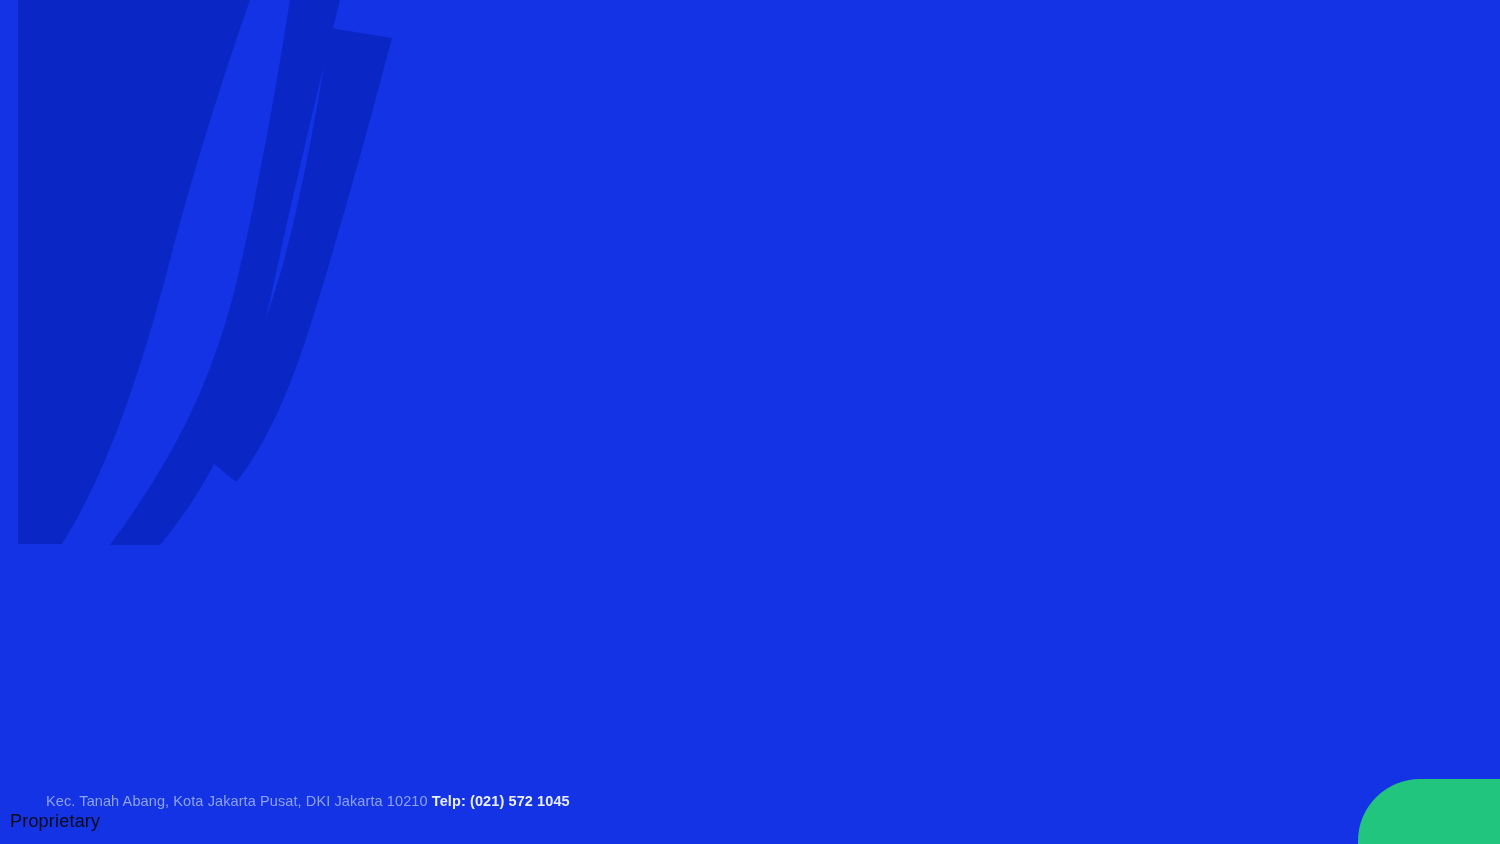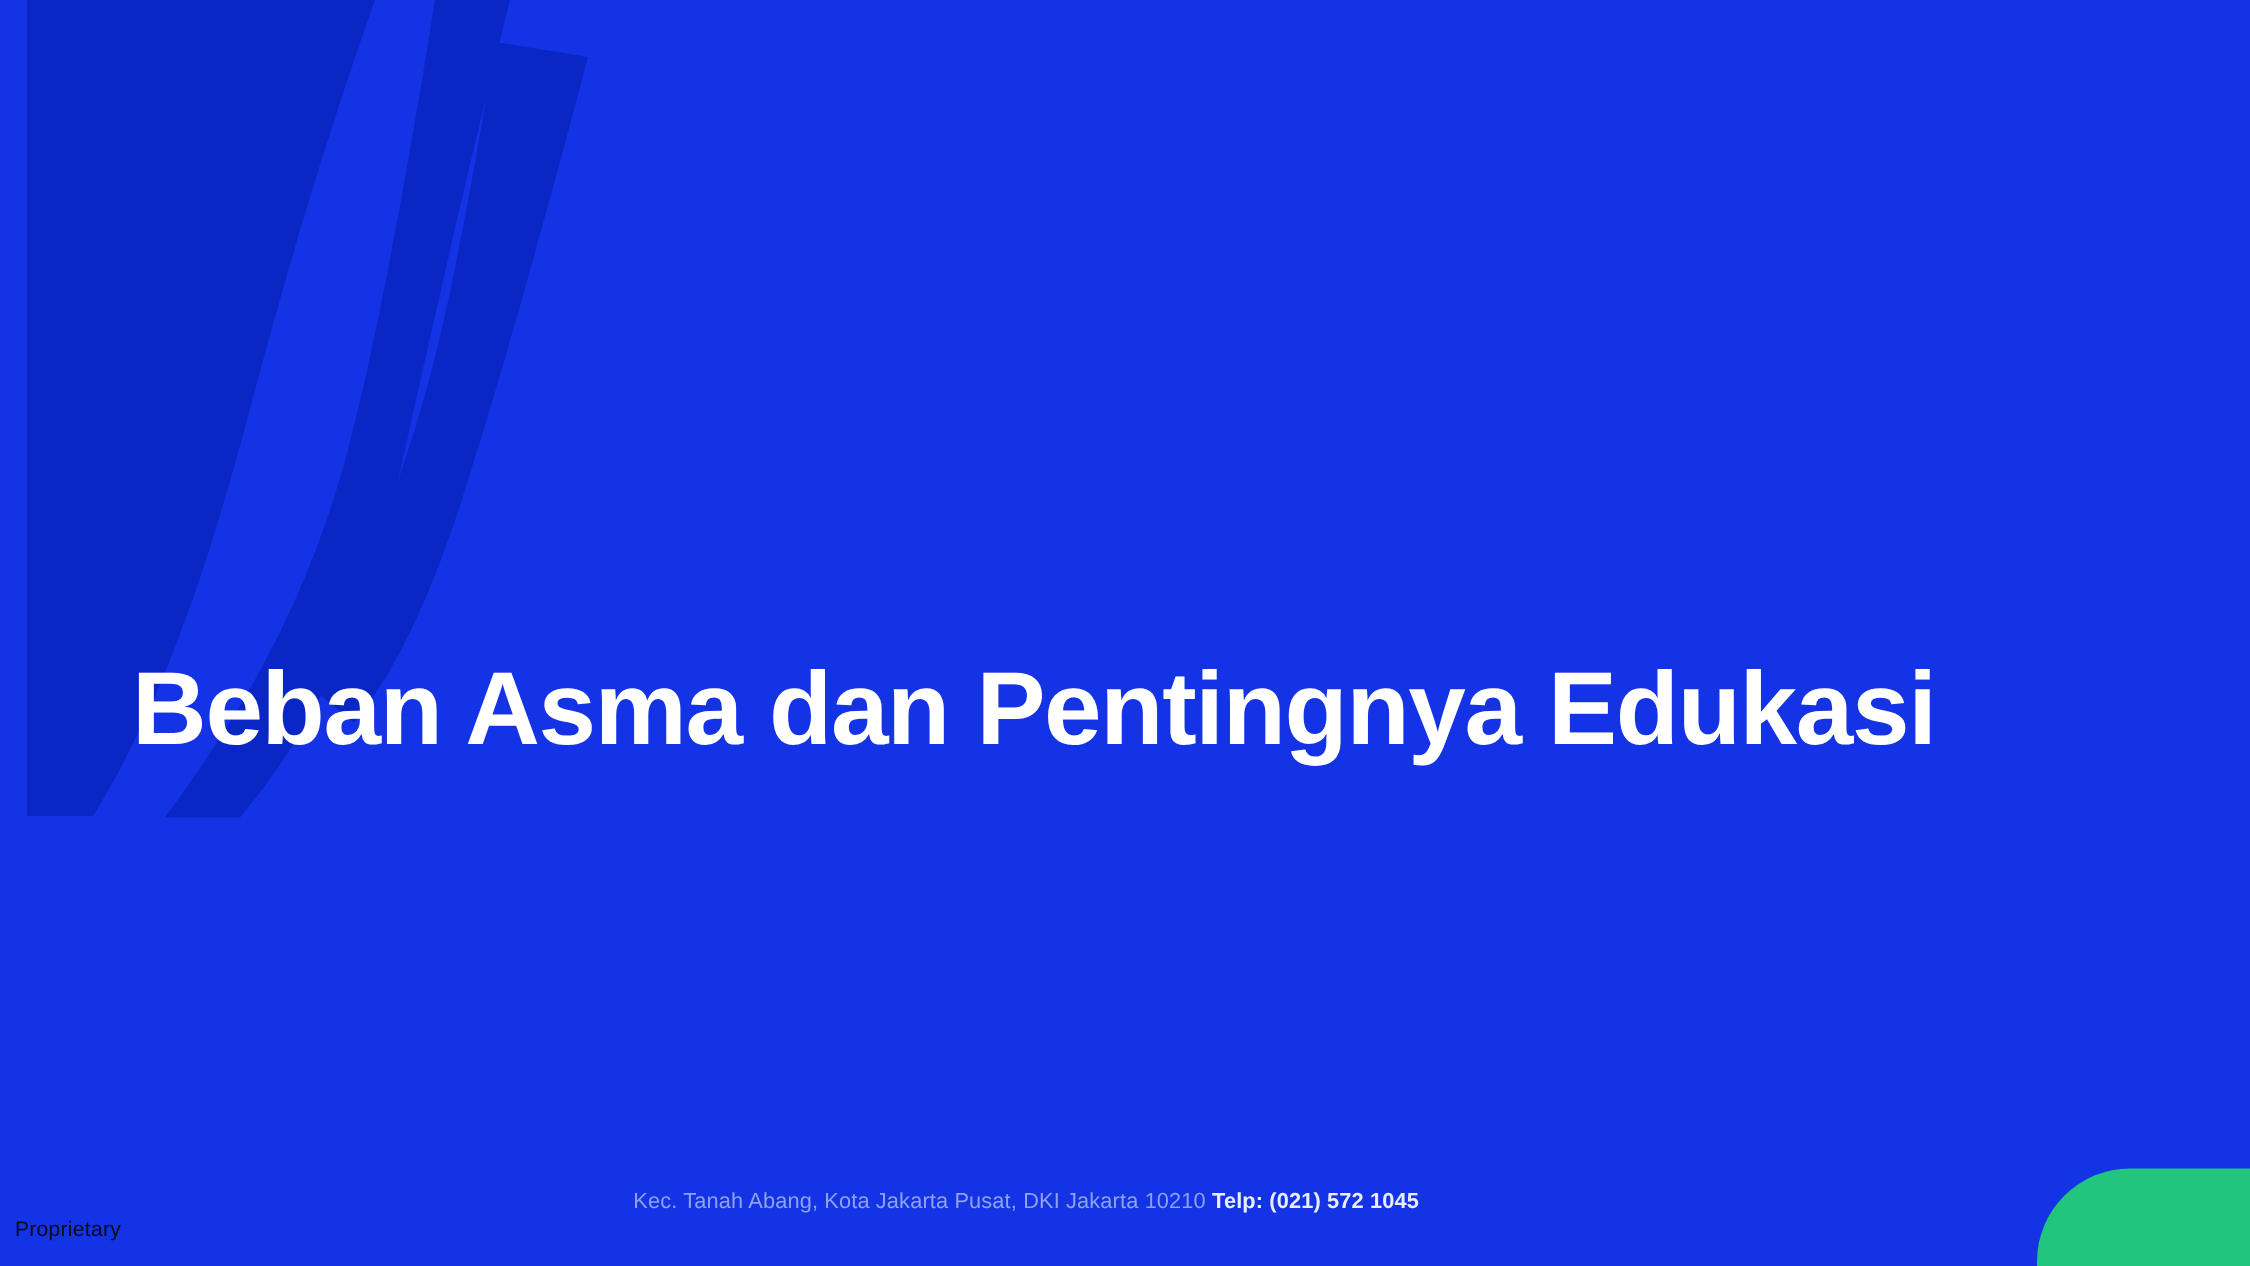--- a/index.html
+++ b/index.html
@@ -47,33 +47,32 @@
     left: 46px;
     top: 791px;
     width: 900px;
     font-size: 14.5px;
     line-height: 20px;
     color: #8EA2EE;
     letter-spacing: 0.1px;
   }
   #footer .line2 {
     white-space: nowrap;
-    text-align: right;
   }
   #footer .tel {
     font-weight: bold;
     color: #E9EEFF;
   }
 
   
   #watermark {
     position: absolute;
     left: 10px;
     top: 811px;
-    font-size: 14px;
+    font-size: 18px;
     font-weight: normal;
     color: #0B0B18;
     letter-spacing: 0.2px;
   }
 
   
   #green-shape {
     position: absolute;
     left: 1358px;
     top: 779px;
@@ -90,21 +89,20 @@
 
   <svg class="decor-svg" viewBox="0 0 1500 844" preserveAspectRatio="none">
 
     <path fill="#0A26C4" d="M 18 0 L 250 0 C 250 0 210 110 170 260 C 140 375 108 470 62 544 L 18 544 Z"></path>
 
     <path fill="#0A26C4" d="M 290 0 L 340 0 C 340 0 305 140 270 300 C 240 430 205 490 160 545 L 110 545 C 165 470 205 400 232 300 C 262 185 290 0 290 0 Z"></path>
 
     <path fill="#0A26C4" d="M 330 28 L 392 38 C 392 38 350 200 312 320 C 285 408 258 455 236 482 L 200 452 C 232 410 258 350 282 268 C 308 178 330 28 330 28 Z"></path>
   </svg>
 
-  <h1 id="title" style="color: rgb(255, 255, 255);">Beban Asma dan Pentingnya Edukasi</h1>
 
   <div id="footer">
     <div class="line2">
       <span>Kec. Tanah Abang, Kota Jakarta Pusat, DKI Jakarta 10210</span>
       <span class="tel">Telp: (021) 572 1045</span>
     </div>
   </div>
 
   <div id="watermark">Proprietary</div>
 

